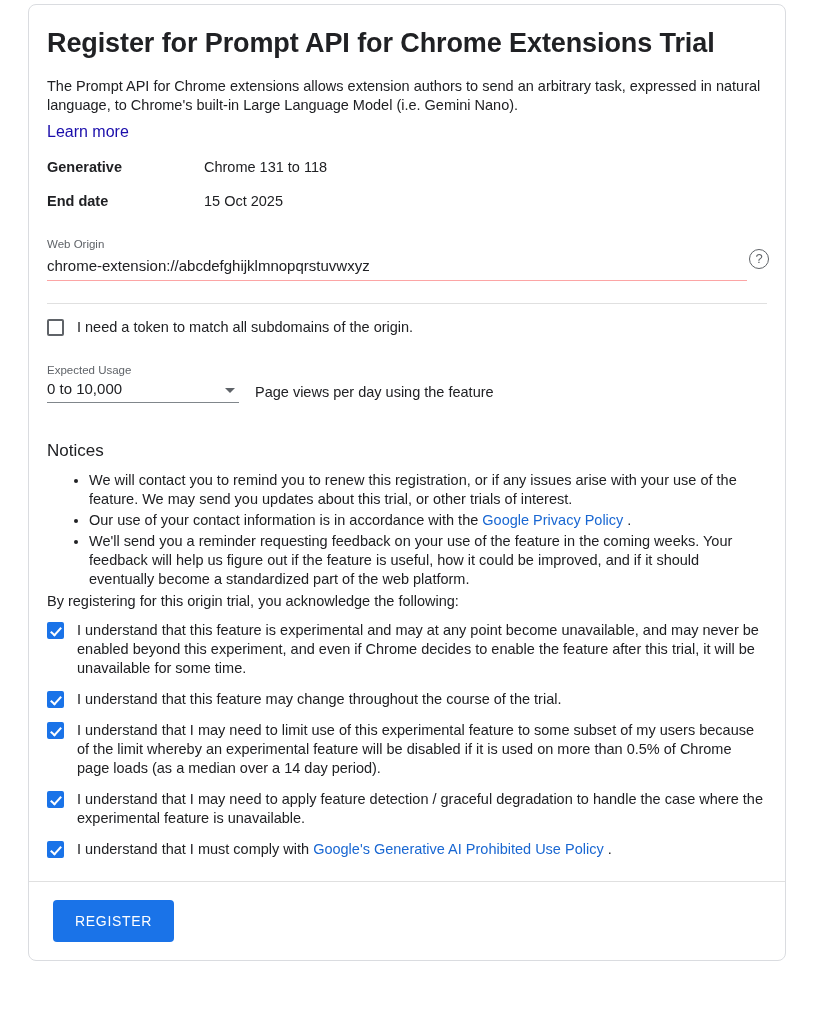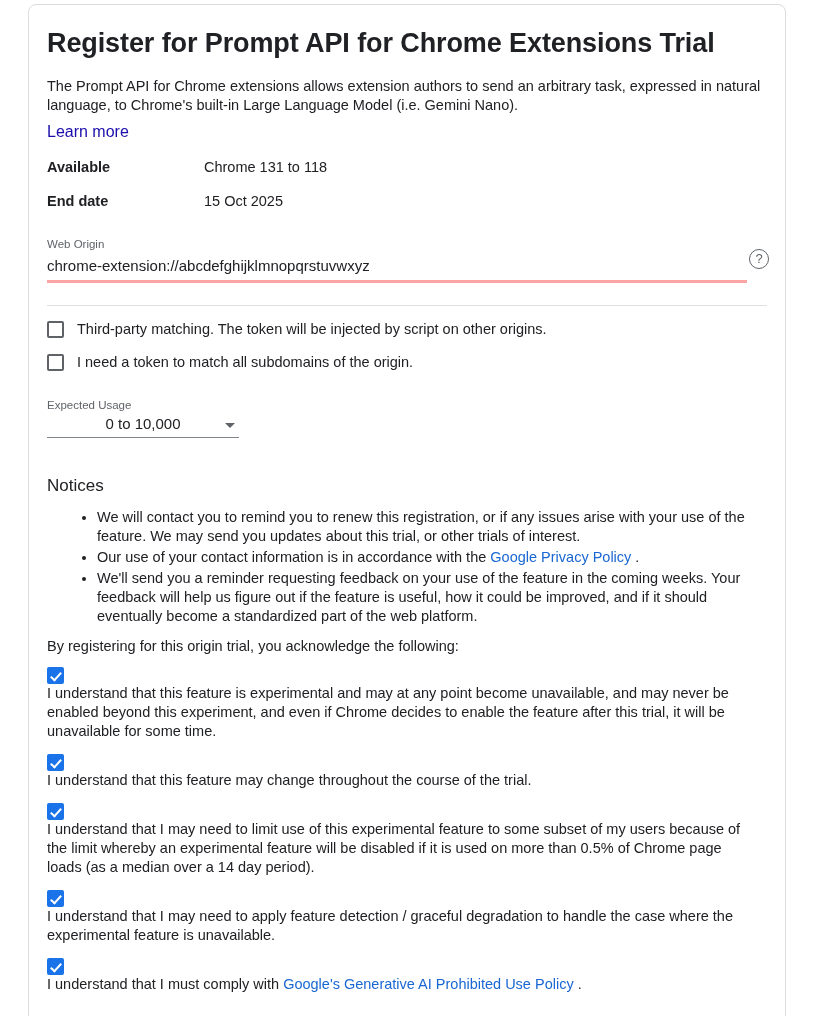--- a/index.html
+++ b/index.html
@@ -69,21 +69,21 @@
     width: 722px;
   }
   .field-label {
     font-size: 11.5px;
     color: #5f6368;
     line-height: 14px;
   }
   .field-input {
     margin-top: 4px;
     border: none;
-    border-bottom: 3px solid #fca5a5;
+    border-bottom: 1px solid #fca5a5;
     width: 700px;
     font-size: 15px;
     font-family: "Liberation Sans", sans-serif;
     color: #202124;
     padding: 2px 0 6px 0;
     outline: none;
     background: transparent;
   }
   .help-icon {
     position: absolute;
@@ -103,21 +103,21 @@
   .divider {
     border: none;
     border-top: 1px solid #e0e0e0;
     margin: 22px 0 0 0;
   }
   .check-row {
     display: flex;
     align-items: flex-start;
     margin-top: 14px;
   }
-  .check-row.tight { margin-top: 12px; flex-direction: column; }
+  .check-row.tight { margin-top: 12px; }
   .box {
     width: 17px;
     height: 17px;
     border: 2px solid #5f6368;
     border-radius: 2px;
     box-sizing: border-box;
     flex: 0 0 auto;
     margin-right: 13px;
     margin-top: 1px;
     cursor: pointer;
@@ -156,21 +156,20 @@
   .select-label {
     font-size: 11.5px;
     color: #5f6368;
     line-height: 14px;
   }
   .select-value {
     border-bottom: 1px solid #80868b;
     font-size: 15px;
     padding: 3px 0 5px 0;
     color: #202124;
-    text-align: center;
   }
   .caret {
     position: absolute;
     right: 4px;
     bottom: 10px;
     width: 0;
     height: 0;
     border-left: 5px solid transparent;
     border-right: 5px solid transparent;
     border-top: 5px solid #5f6368;
@@ -179,21 +178,21 @@
     font-size: 14.5px;
     margin-left: 16px;
     padding-bottom: 3px;
   }
   h2.section {
     font-size: 17px;
     font-weight: 400;
     margin: 38px 0 10px 0;
   }
   ul.notices {
-    margin: 12px;
+    margin: 4px;
     padding-left: 38px;
   }
   ul.notices li {
     font-size: 14.5px;
     line-height: 19px;
     margin-bottom: 2px;
     max-width: 690px;
   }
   p.ack-intro {
     font-size: 14.5px;
@@ -222,51 +221,48 @@
 <div class="page">
   <div class="card">
     <div class="card-body">
 
       <h1 class="title">Register for Prompt API for Chrome Extensions Trial</h1>
 
       <p class="intro">The Prompt API for Chrome extensions allows extension authors to send an arbitrary task, expressed in natural language, to Chrome's built-in Large Language Model (i.e. Gemini Nano).</p>
       <a class="link" href="#">Learn more</a>
 
       <div class="meta-row">
-        <div class="meta-label">Available</div>
+        <div class="meta-label">Generative</div>
         <div class="meta-value">Chrome 131 to 118</div>
       </div>
       <div class="meta-row">
         <div class="meta-label">End date</div>
         <div class="meta-value">15 Oct 2025</div>
       </div>
 
       <div class="field">
         <div class="field-label">Web Origin</div>
         <input class="field-input" type="text" value="chrome-extension://abcdefghijklmnopqrstuvwxyz" style="">
         <div class="help-icon">?</div>
       </div>
 
       <hr class="divider">
 
-      <div class="check-row">
-        <div class="box"></div>
-        <div class="check-text">Third-party matching. The token will be injected by script on other origins.</div>
-      </div>
       <div class="check-row">
         <div class="box"></div>
         <div class="check-text">I need a token to match all subdomains of the origin.</div>
       </div>
 
       <div class="select-wrap">
         <div class="select-field">
           <div class="select-label">Expected Usage</div>
           <div class="select-value">0 to 10,000</div>
           <span class="caret"></span>
         </div>
+        <div class="select-hint">Page views per day using the feature</div>
       </div>
 
       <h2 class="section">Notices</h2>
       <ul class="notices">
         <li>
           <span>We will contact you to remind you to renew this registration, or if any issues arise with your use of the feature. We may send you updates about this trial, or other trials of interest.</span>
         </li>
         <li>
           <span>Our use of your contact information is in accordance with the </span><a class="blue" href="#">Google Privacy Policy</a><span> .</span>
         </li>

